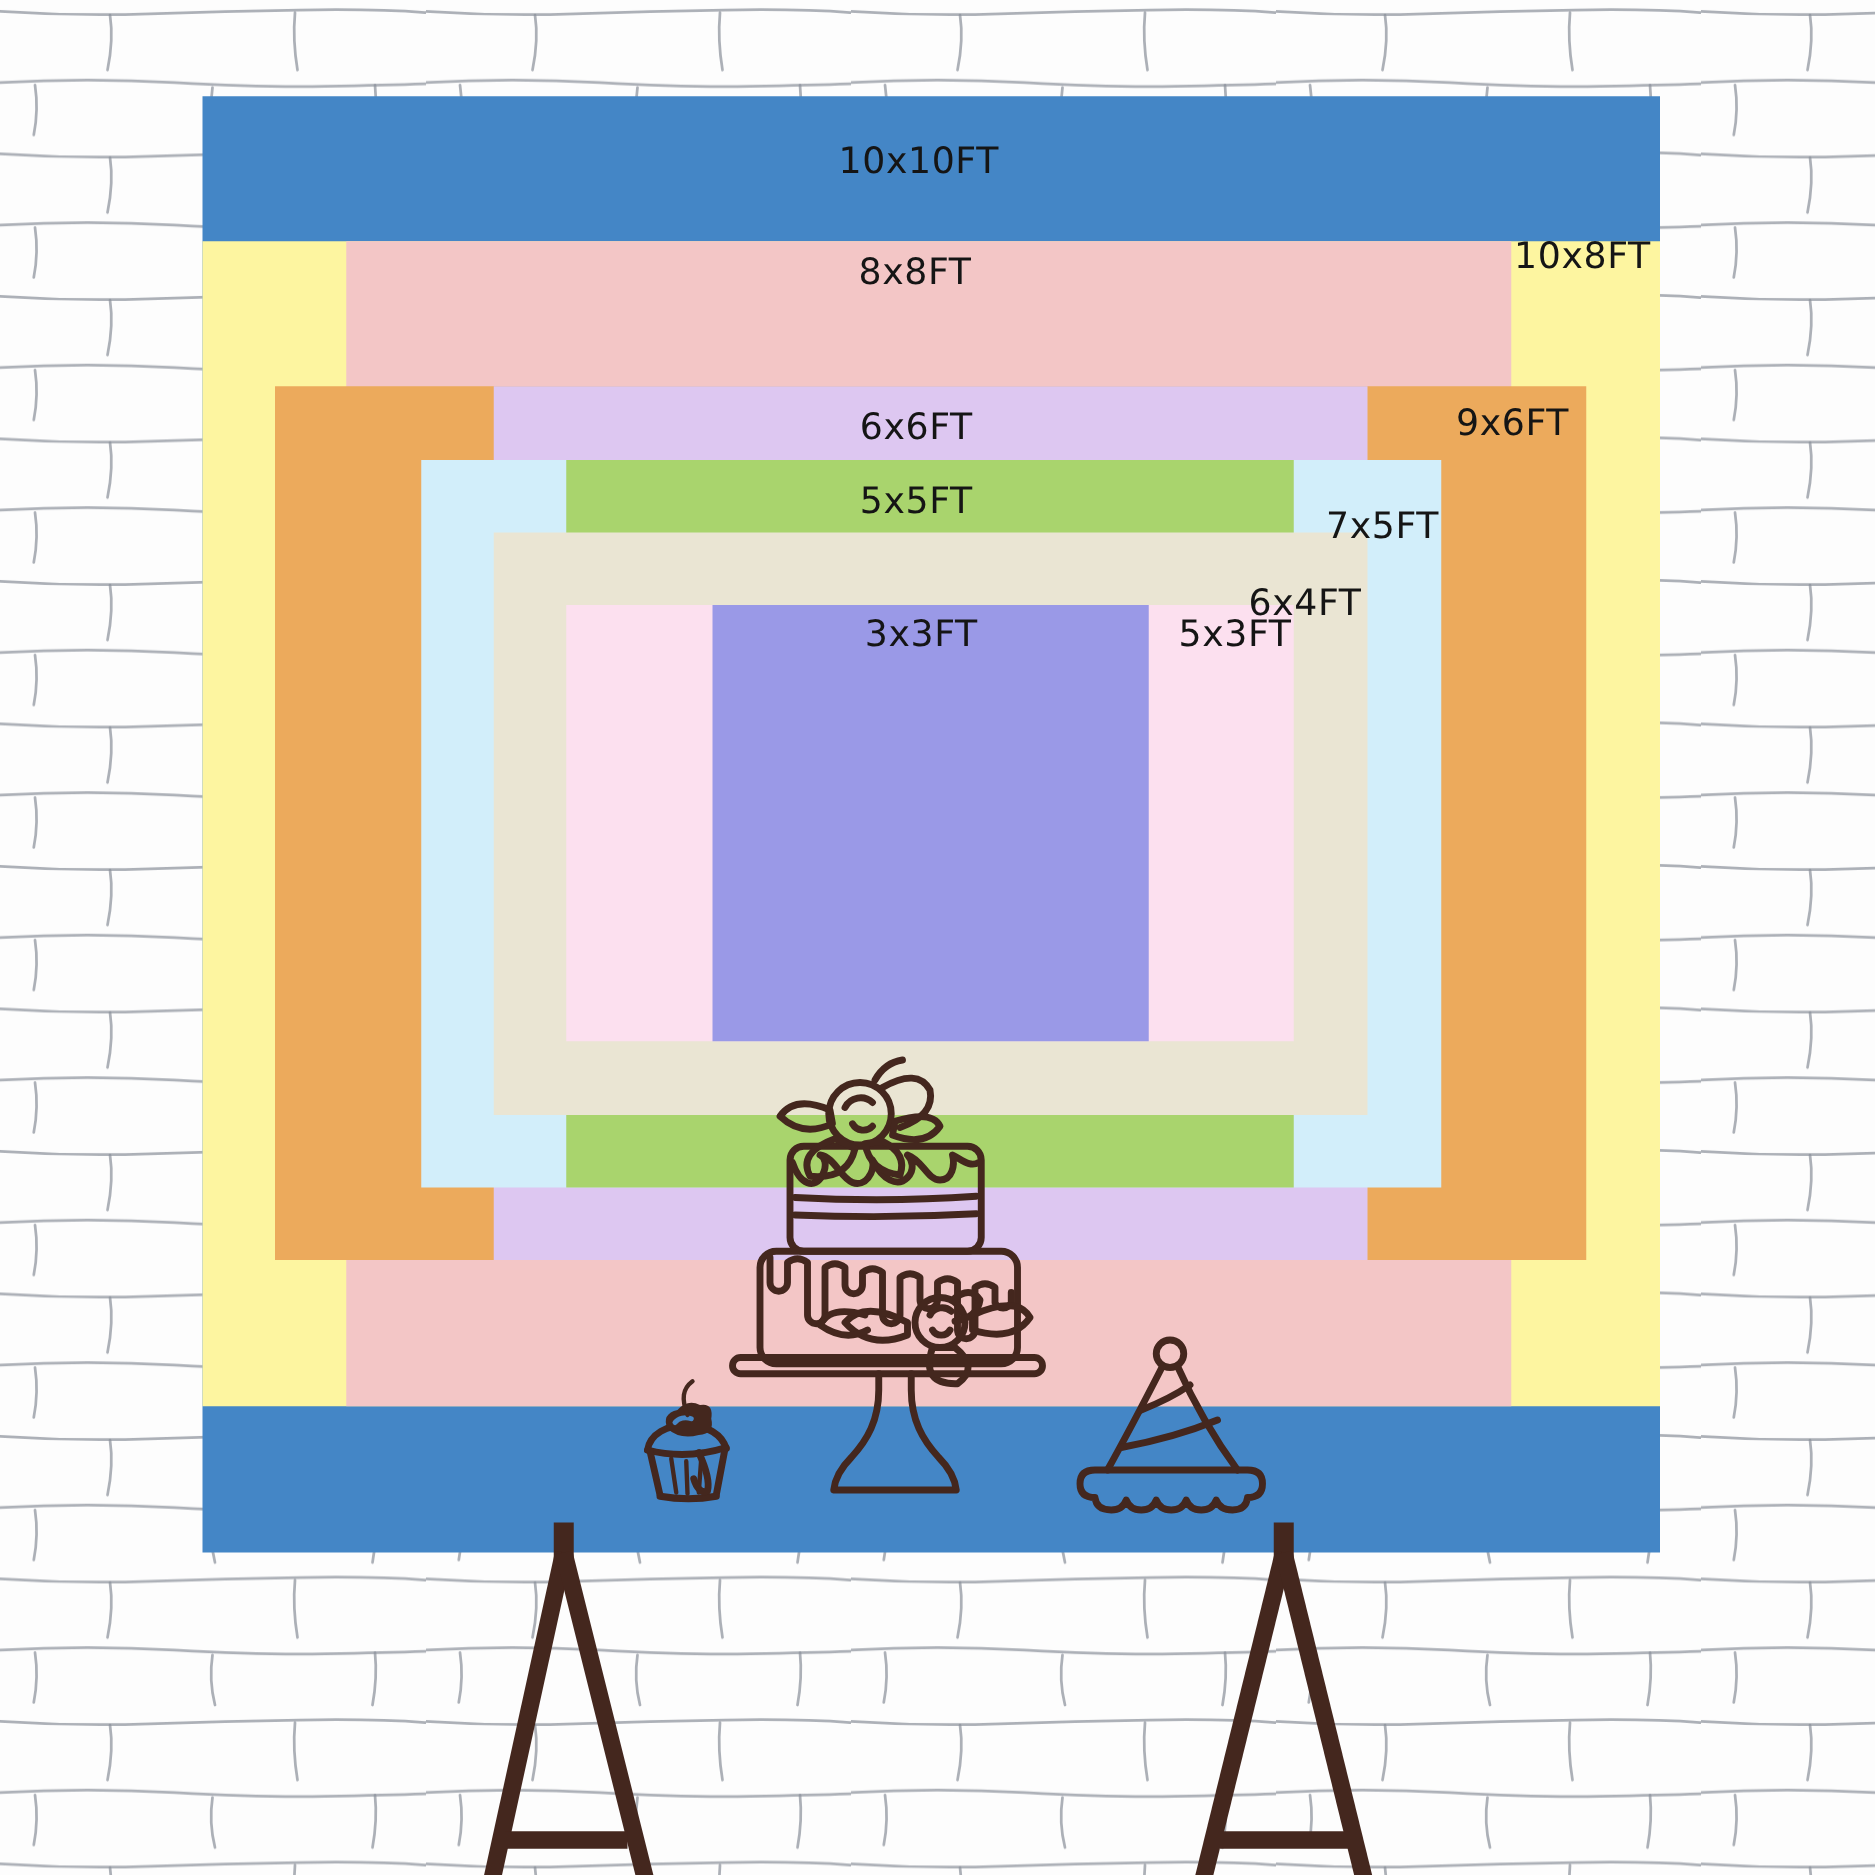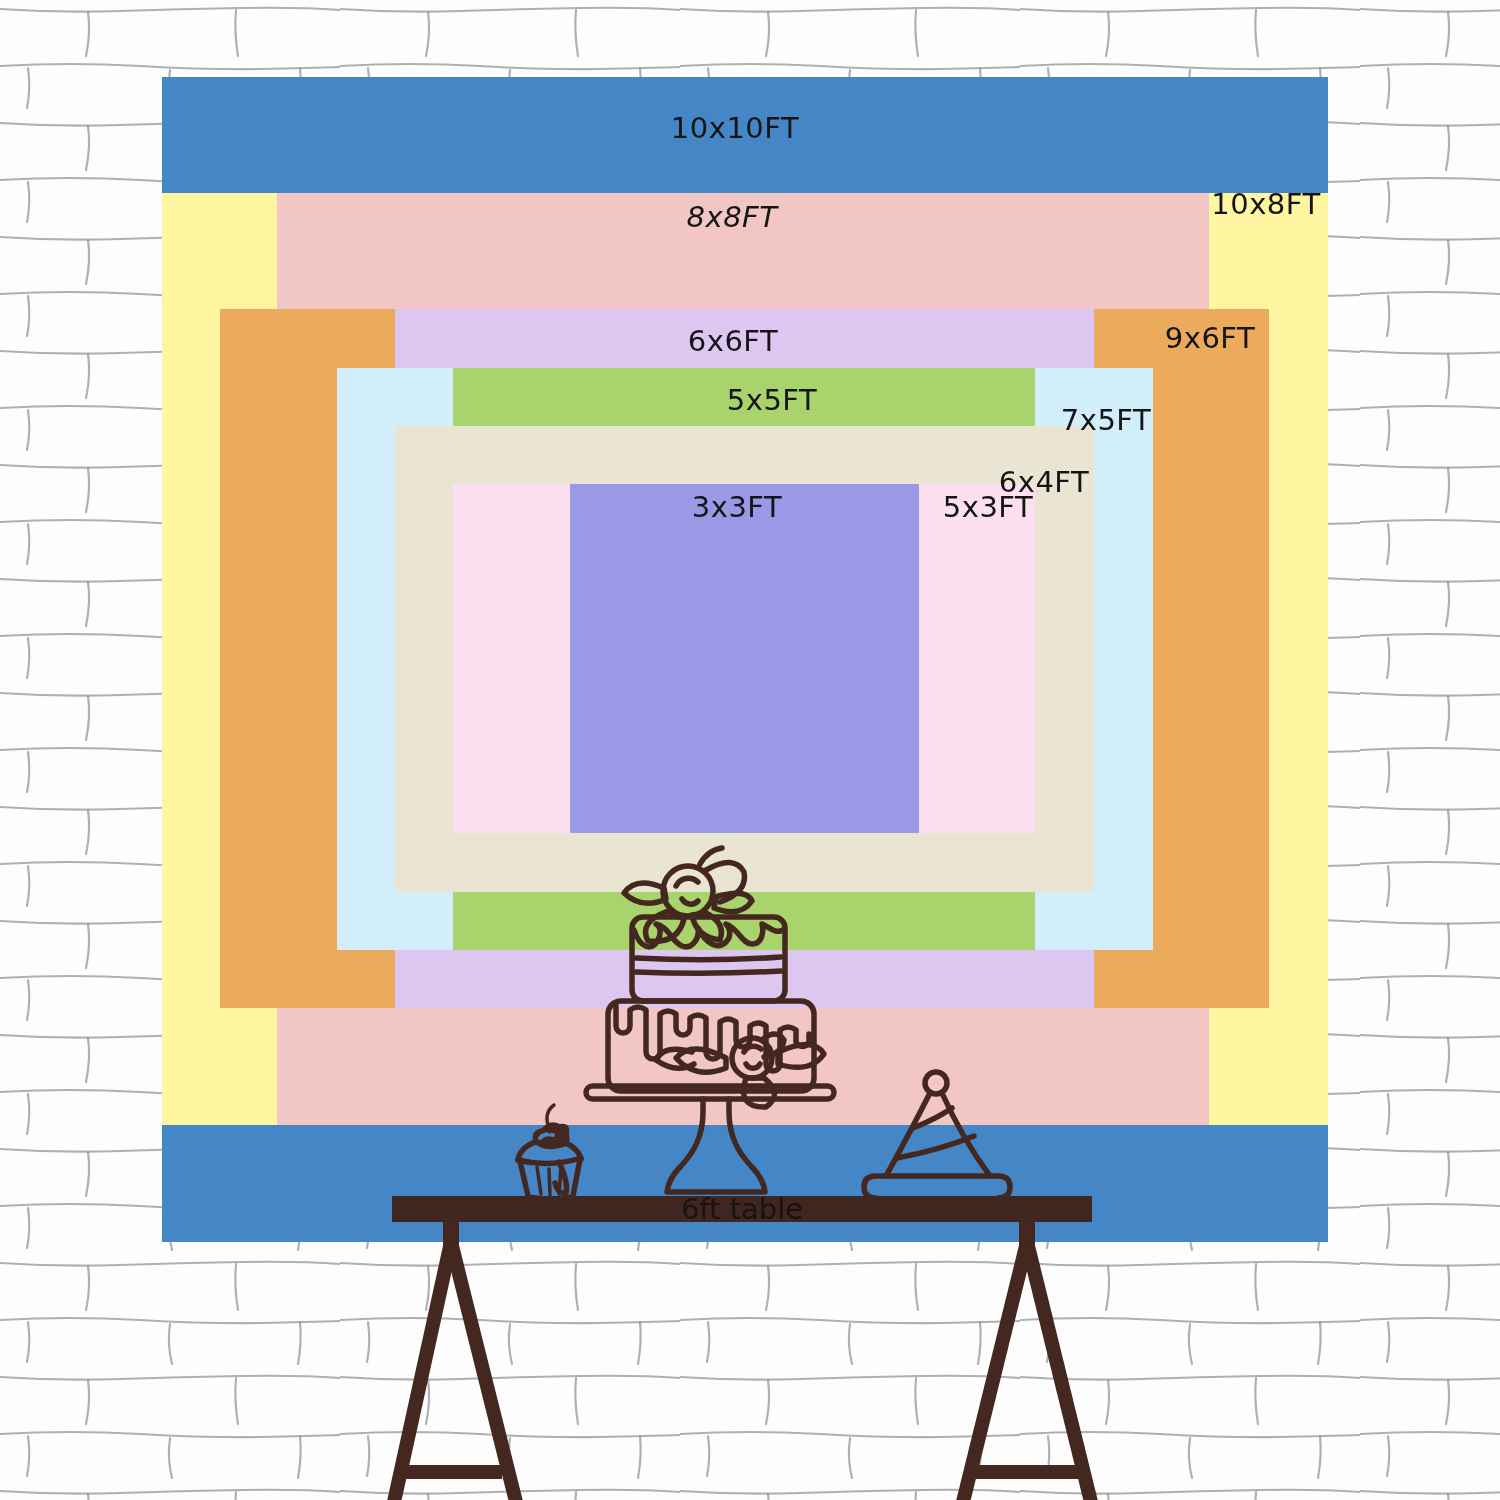--- a/index.html
+++ b/index.html
@@ -24,25 +24,25 @@
   .r-5x5  {left:453px;top:368px;width:582px;height:582px;}
   .r-6x4  {left:395px;top:426px;width:699px;height:466px;}
   .r-5x3  {left:453px;top:484px;width:582px;height:349px;}
   .r-3x3  {left:570px;top:484px;width:349px;height:349px;}
   .size-label{
     position:absolute;transform:translate(-50%,-50%);
     font-size:29px;color:var(--label);white-space:nowrap;letter-spacing:.5px;
   }
   .l-10x10{left:735px;top:128px;}
   .l-10x8 {left:1266px;top:204px;}
-  .l-8x8  {left:732px;top:217px;font-style:italic;}
+  .l-8x8  {left:732px;top:217px;}
   .l-9x6  {left:1210px;top:338px;text-align:right;}
   .l-6x6  {left:733px;top:341px;}
   .l-7x5  {left:1106px;top:400px;margin-top:20px;}
-  .l-5x5  {left:733px;top:400px;margin-left:39px;}
+  .l-5x5  {left:733px;top:400px;}
   .l-6x4  {left:1044px;top:482px;}
   .l-5x3  {left:988px;top:507px;text-align:center;}
   .l-3x3  {left:737px;top:507px;}
   .art{position:absolute;left:0;top:0;width:1500px;height:1500px;pointer-events:none;}
   .art .ln{stroke:var(--ink);fill:none;stroke-linecap:round;stroke-linejoin:round;stroke-width:5.5;}
   .art .thin{stroke-width:3.5;}
   .art .leg{stroke:var(--ink);fill:none;stroke-linecap:butt;stroke-width:14;}
   .art .stub{stroke:var(--ink);fill:none;stroke-linecap:butt;stroke-width:16;}
   .art .solid{fill:var(--ink);stroke:none;}
   .art .hilite{stroke:#4787c7;fill:none;stroke-width:4;stroke-linecap:round;}
@@ -160,17 +160,14 @@
     <g>
       <circle class="ln" cx="936" cy="1083" r="11"></circle>
       <path class="ln" d="M930,1093 Q906,1140 886,1176"></path>
       <path class="ln" d="M942,1093 Q962,1138 990,1176"></path>
       <path class="ln" d="M913,1128 Q936,1119 952,1108"></path>
       <path class="ln" d="M897,1158 Q940,1150 974,1136"></path>
       <path class="ln" d="M876,1176 q-12,0 -12,11 q0,11 12,11 q1,10 13,10 q9,0 12,-8 q3,8 12,8 q9,0 12,-8 q3,8 12,8 q9,0 12,-8 q3,8 12,8 q9,0 12,-8 q3,8 13,8 q11,0 12,-10 q12,0 12,-11 q0,-11 -12,-11 L876,1176"></path>
     </g>
   </svg>
 
-  <div class="table-bar">
-    <span class="table-label">6ft table</span>
-  </div>
 
 </div>
 
 </body></html>

